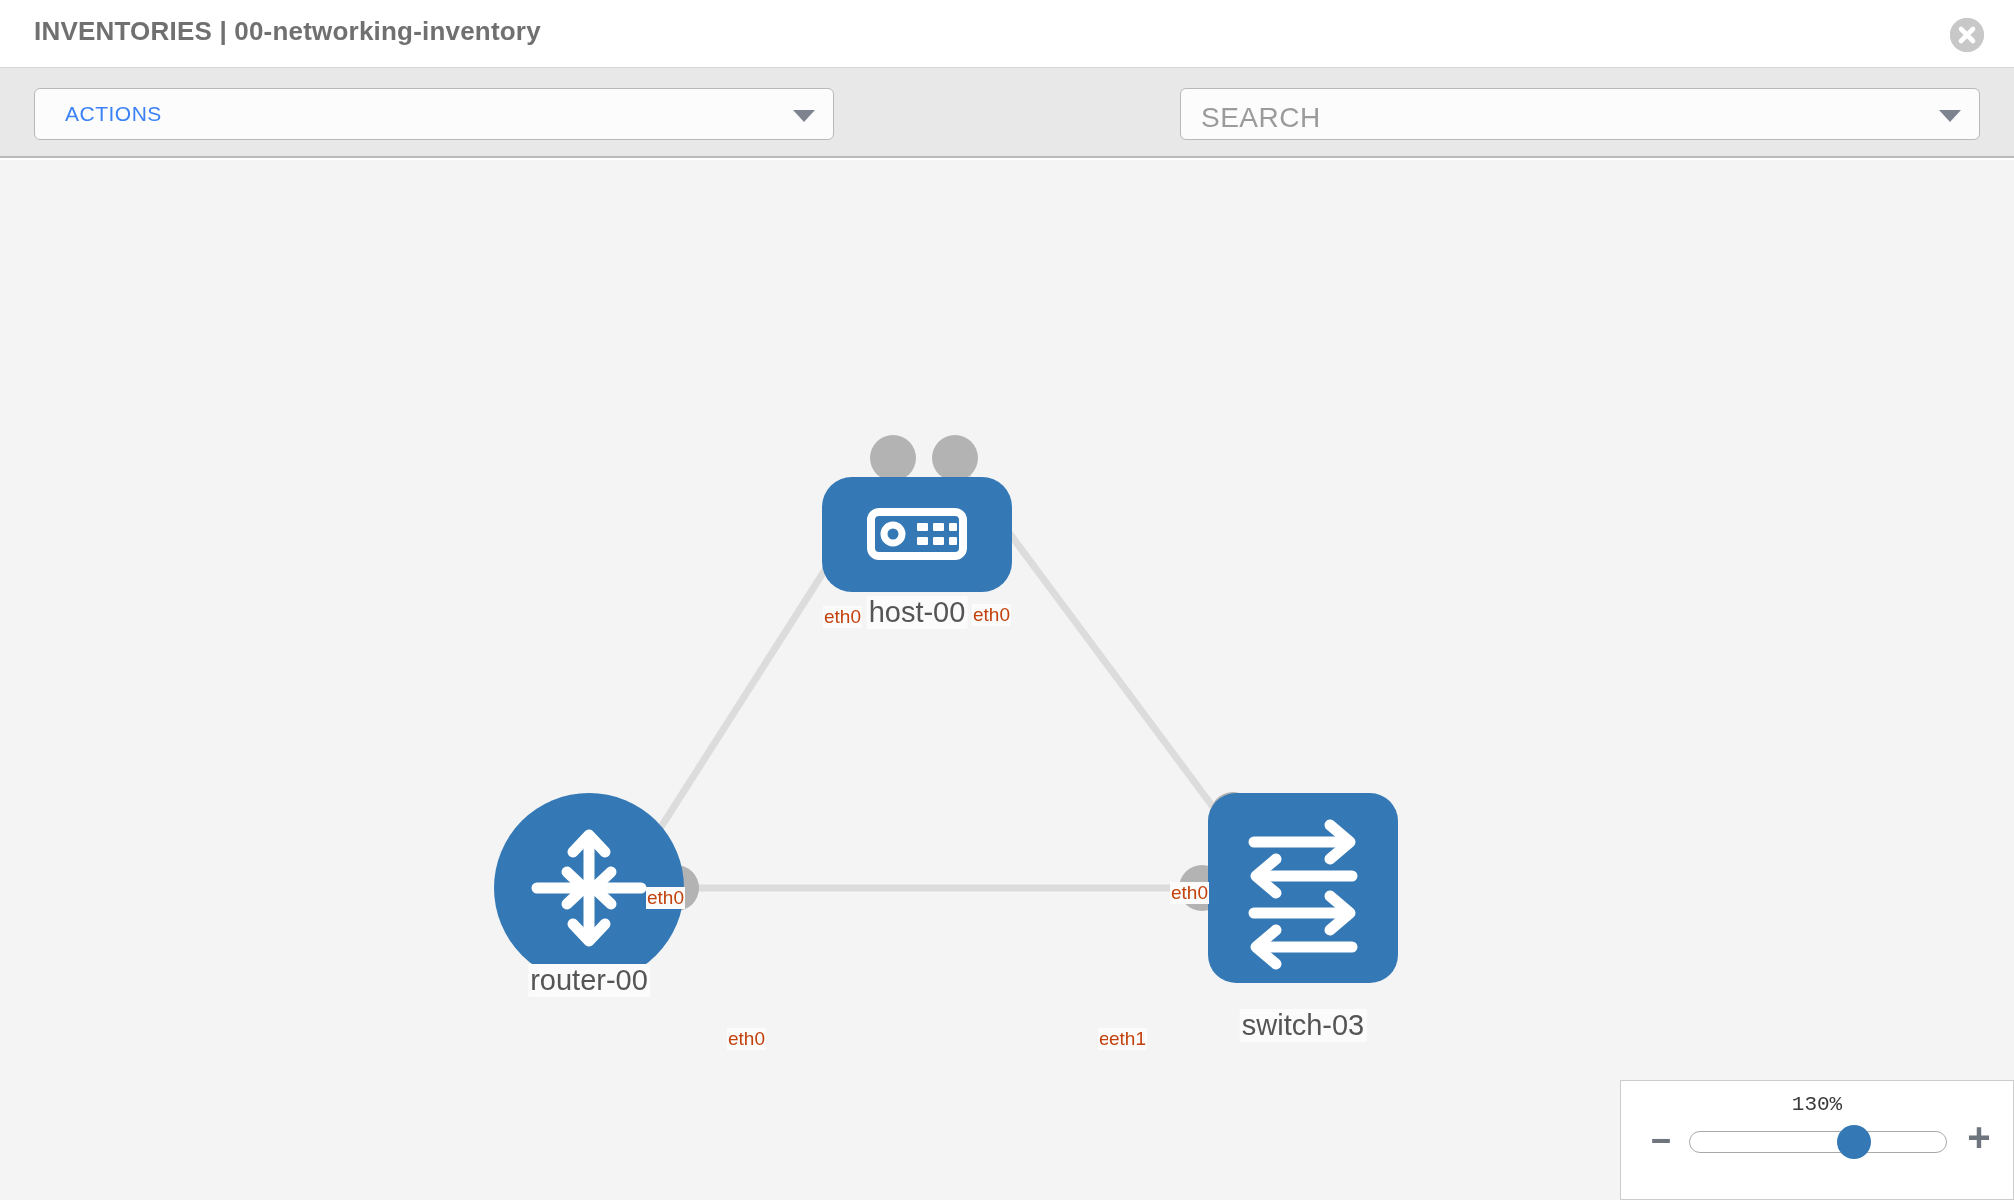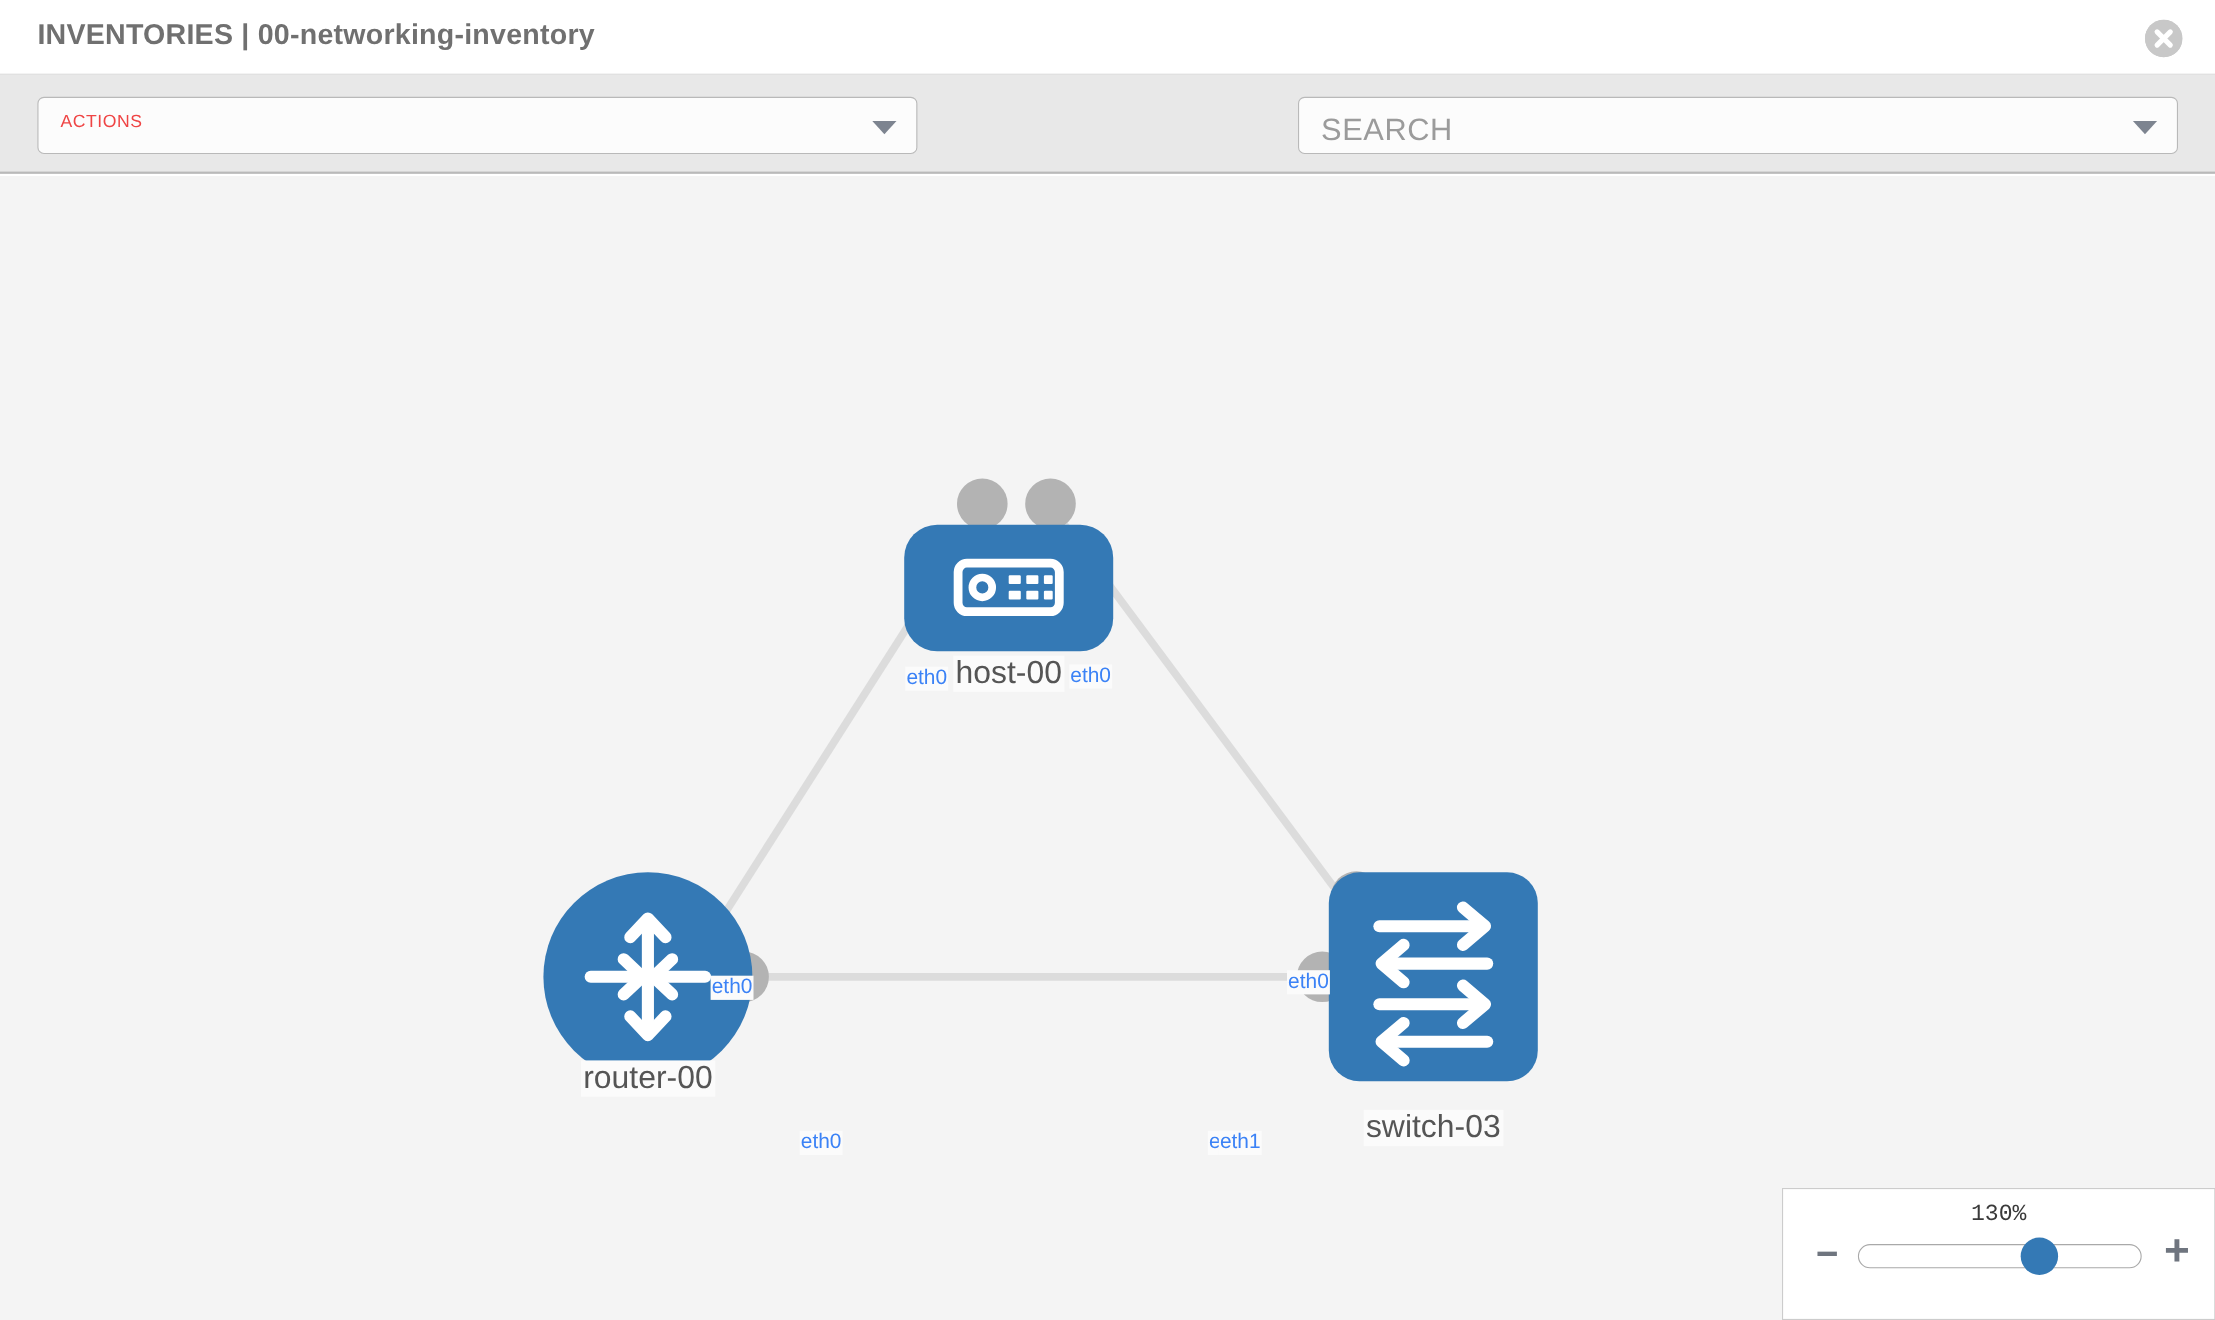--- a/index.html
+++ b/index.html
@@ -41,22 +41,22 @@
     border-bottom: 2px solid #b9b9b9;
   }
   .actions-select {
     position: absolute; left: 34px; top: 20px;
     width: 800px; height: 52px;
     background: #fcfcfc;
     border: 1px solid #b9b9b9;
     border-radius: 6px;
   }
   .actions-select .label {
-    position: absolute; left: 20px; top: 13px;
-    font-size: 16px; color: #ef4444; letter-spacing: .5px;
+    position: absolute; left: 30px; top: 13px;
+    font-size: 21px; color: #3b82f6; letter-spacing: .5px;
   }
   .caret {
     position: absolute; right: 18px; top: 21px;
     width: 0; height: 0;
     border-left: 11px solid transparent;
     border-right: 11px solid transparent;
     border-top: 12px solid #7d8490;
   }
   .tool-icon {
     position: absolute; top: 90px;
@@ -92,21 +92,21 @@
     position: absolute;
     font-size: 29px; color: #555555;
     background: #fbfbfb;
     white-space: nowrap;
     transform: translate(-50%, 0);
     padding: 0 2px;
     text-align: right;
   }
   .iface-label {
     position: absolute;
-    font-size: 19px; color: #3b82f6;
+    font-size: 19px; color: #c2410c;
     background: #fbfbfb;
     white-space: nowrap;
     padding: 0 1px;
   }
 
   
   .zoom-panel {
     position: absolute; left: 1620px; top: 1080px;
     width: 394px; height: 120px;
     background: #ffffff;

